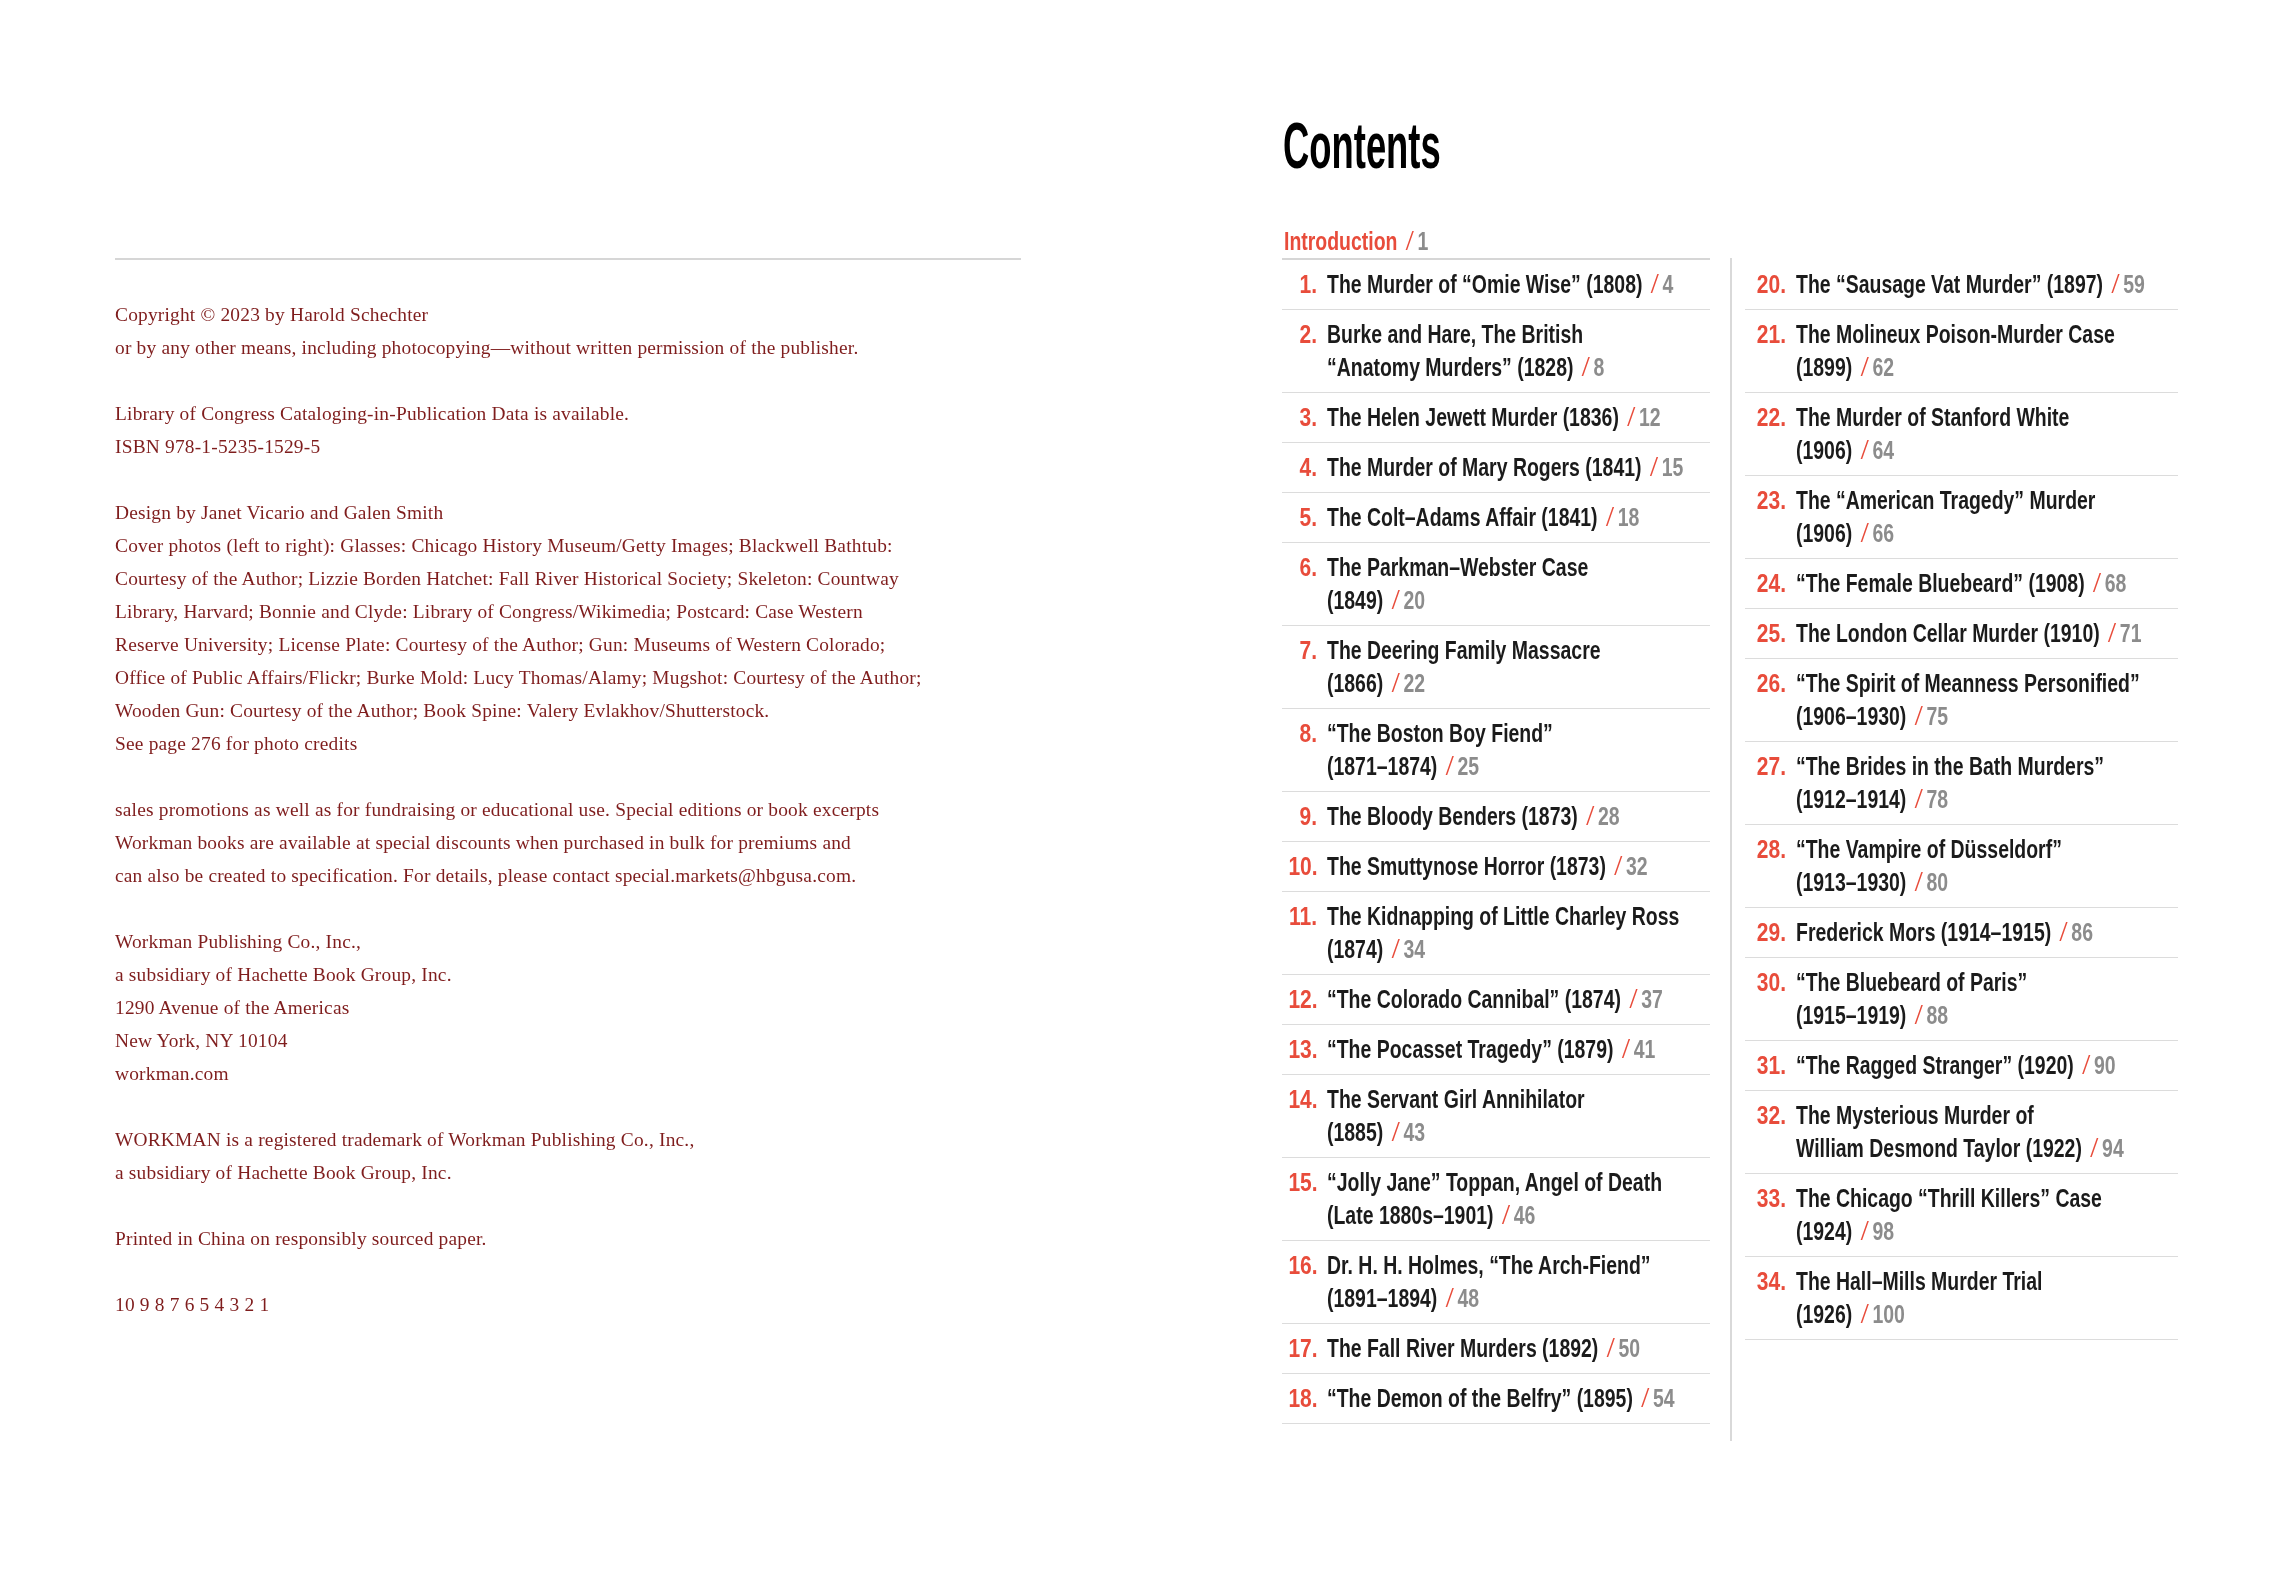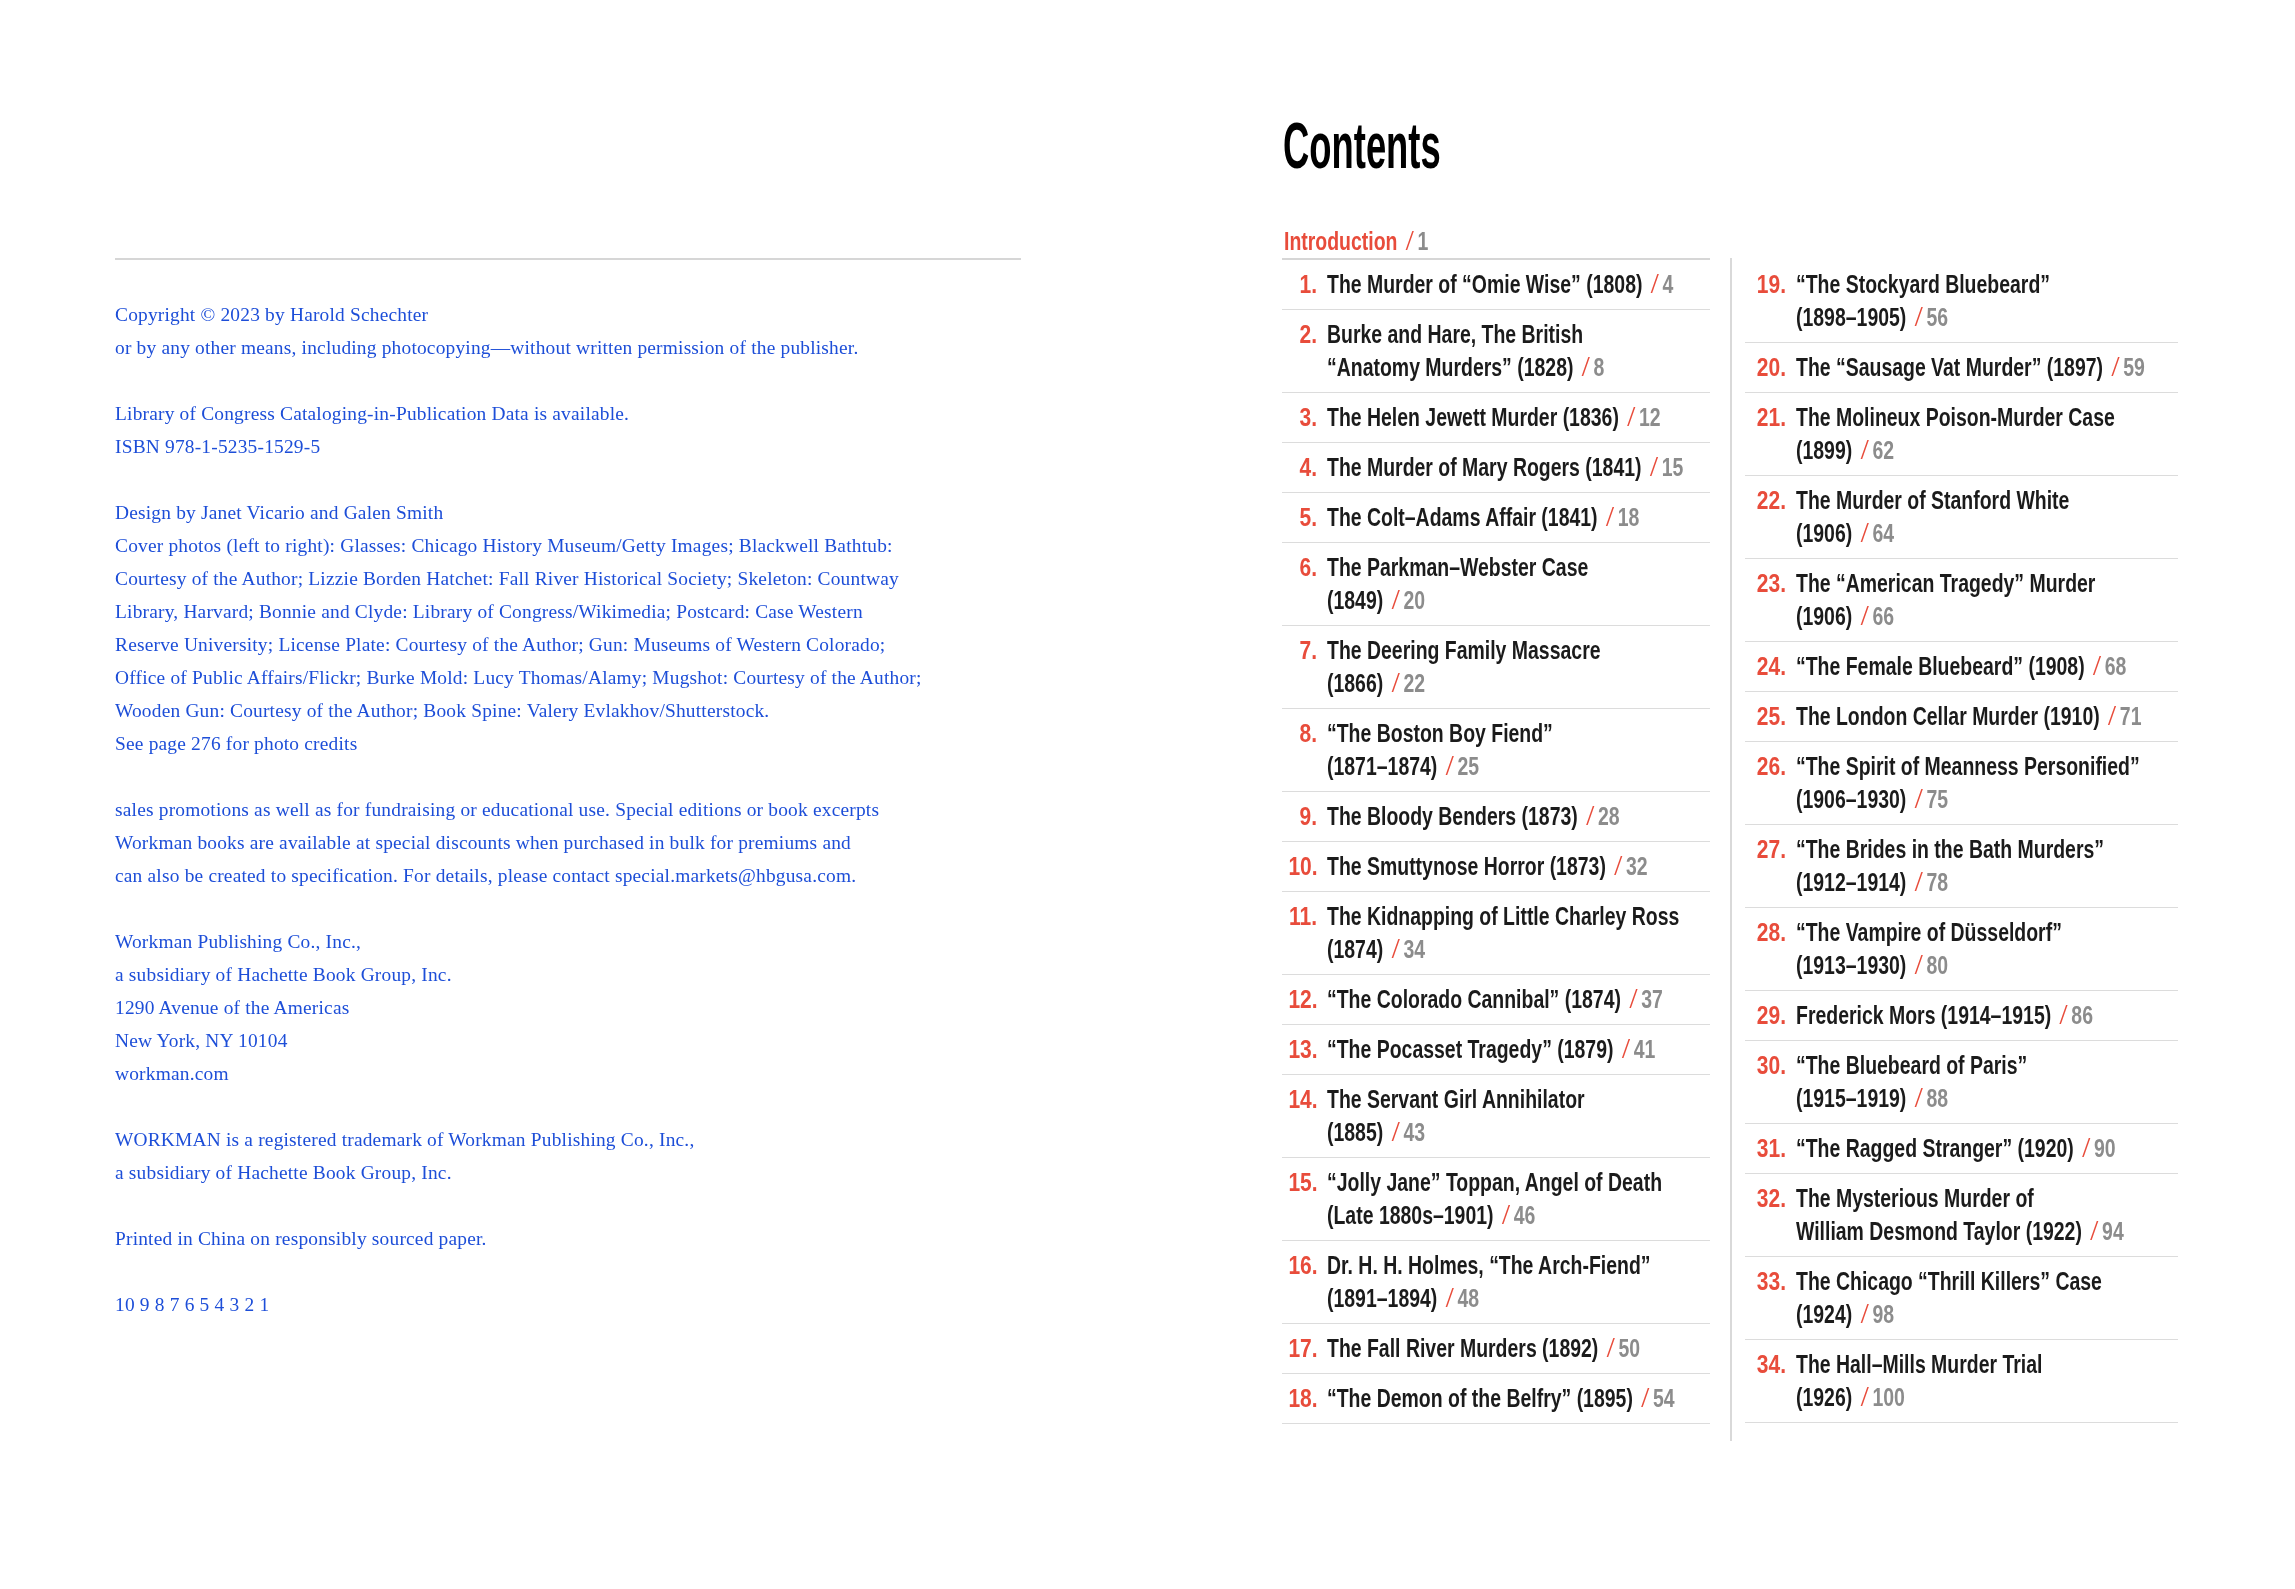--- a/index.html
+++ b/index.html
@@ -12,21 +12,21 @@
   }
 
   
   .left-rule {
     position:absolute; left:115px; top:258px;
     width:906px; height:1.8px; background:#d6d6d6;
   }
   .left-text {
     position:absolute; left:115px; top:298px; width:936px;
     font-family:"Liberation Serif", serif;
-    font-size:19.4px; line-height:33px; color:#1d4ed8;
+    font-size:19.4px; line-height:33px; color:#7f1d1d;
     letter-spacing:0.2px;
   }
   .copyright-paragraph { margin:0 0 33px 0; }
   .text-line { white-space:nowrap; }
 
   
   .contents-title {
     position:absolute; left:1283px; top:113px; margin:0;
     font-size:65px; line-height:65px; font-weight:700; color:#000000;
     transform:scaleX(0.56); transform-origin:left top;
@@ -249,27 +249,20 @@
         </div>
         <div class="toc-row">
           <span class="toc-num">18.</span>
           <div class="toc-body">
             <div class="toc-line">“The Demon of the Belfry” (1895)<span class="slash">/</span><span class="pg">54</span></div>
           </div>
         </div>
       </div>
     <div class="toc-col c2" id="col2">
         <div class="toc-row">
-          <span class="toc-num">19.</span>
-          <div class="toc-body">
-            <div class="toc-line">“The Stockyard Bluebeard”</div>
-            <div class="toc-line">(1898–1905)<span class="slash">/</span><span class="pg">56</span></div>
-          </div>
-        </div>
-        <div class="toc-row">
           <span class="toc-num">20.</span>
           <div class="toc-body">
             <div class="toc-line">The “Sausage Vat Murder” (1897)<span class="slash">/</span><span class="pg">59</span></div>
           </div>
         </div>
         <div class="toc-row">
           <span class="toc-num">21.</span>
           <div class="toc-body">
             <div class="toc-line">The Molineux Poison-Murder Case</div>
             <div class="toc-line">(1899)<span class="slash">/</span><span class="pg">62</span></div>

